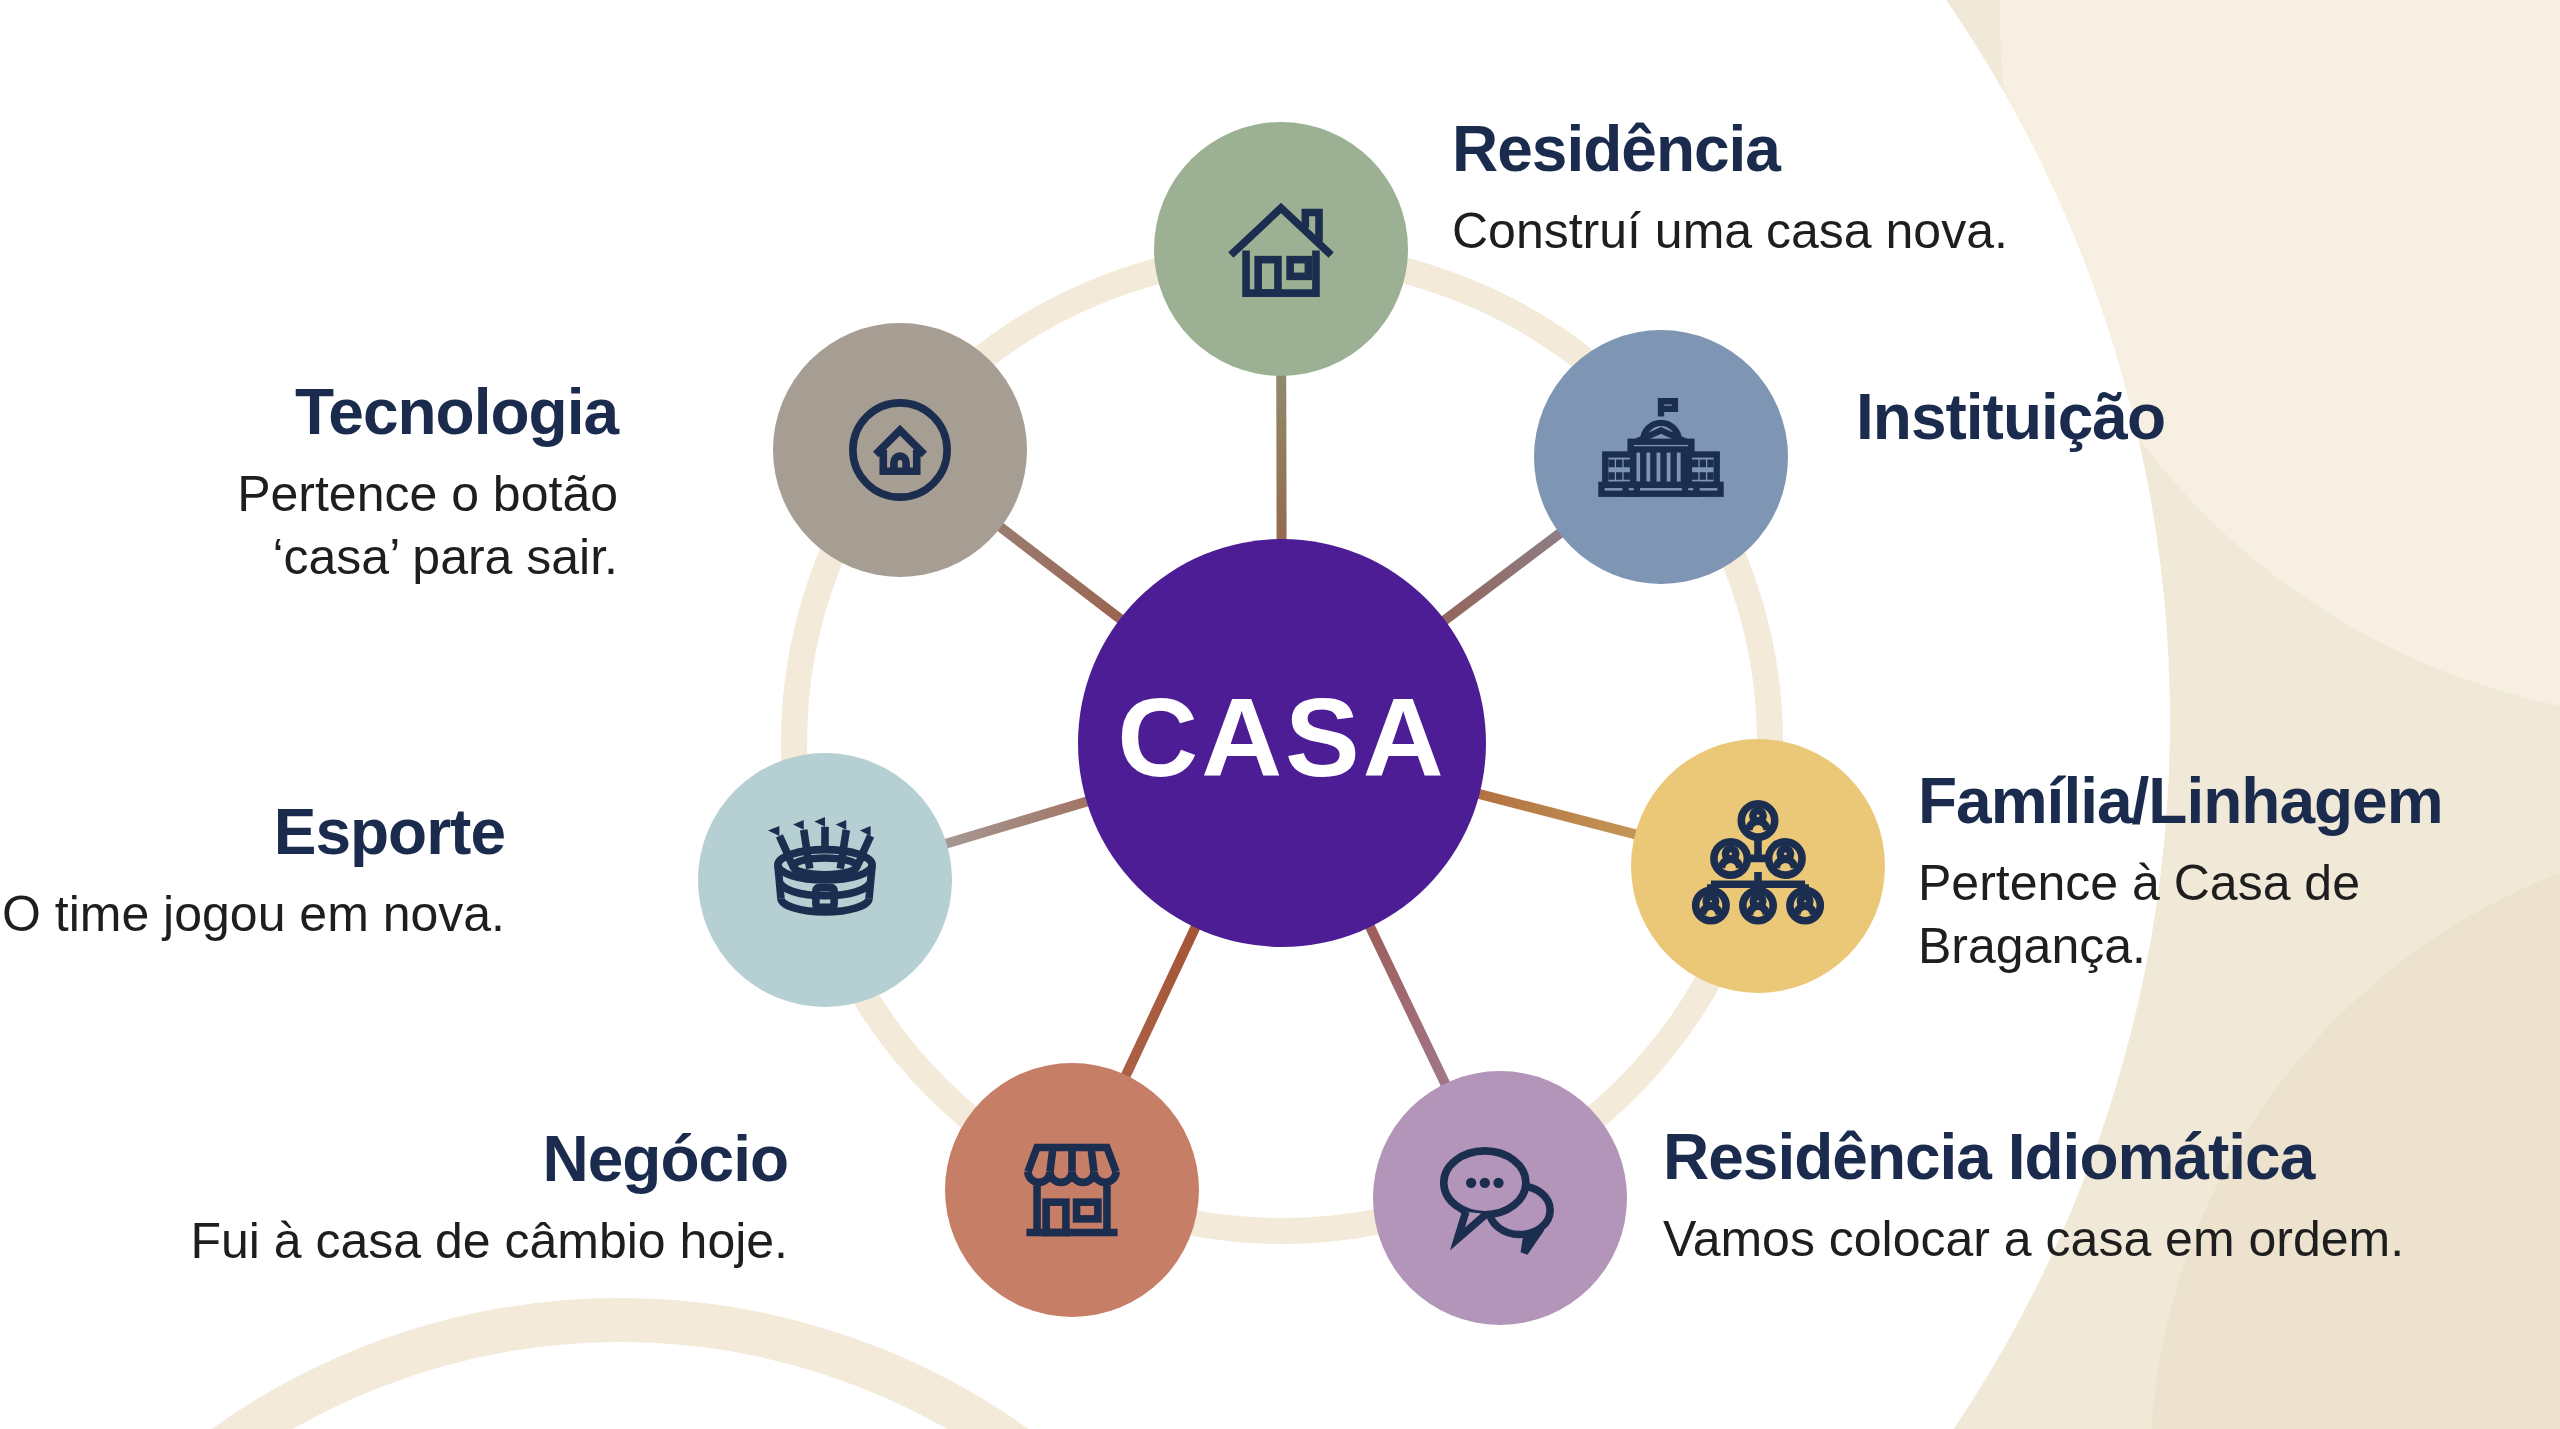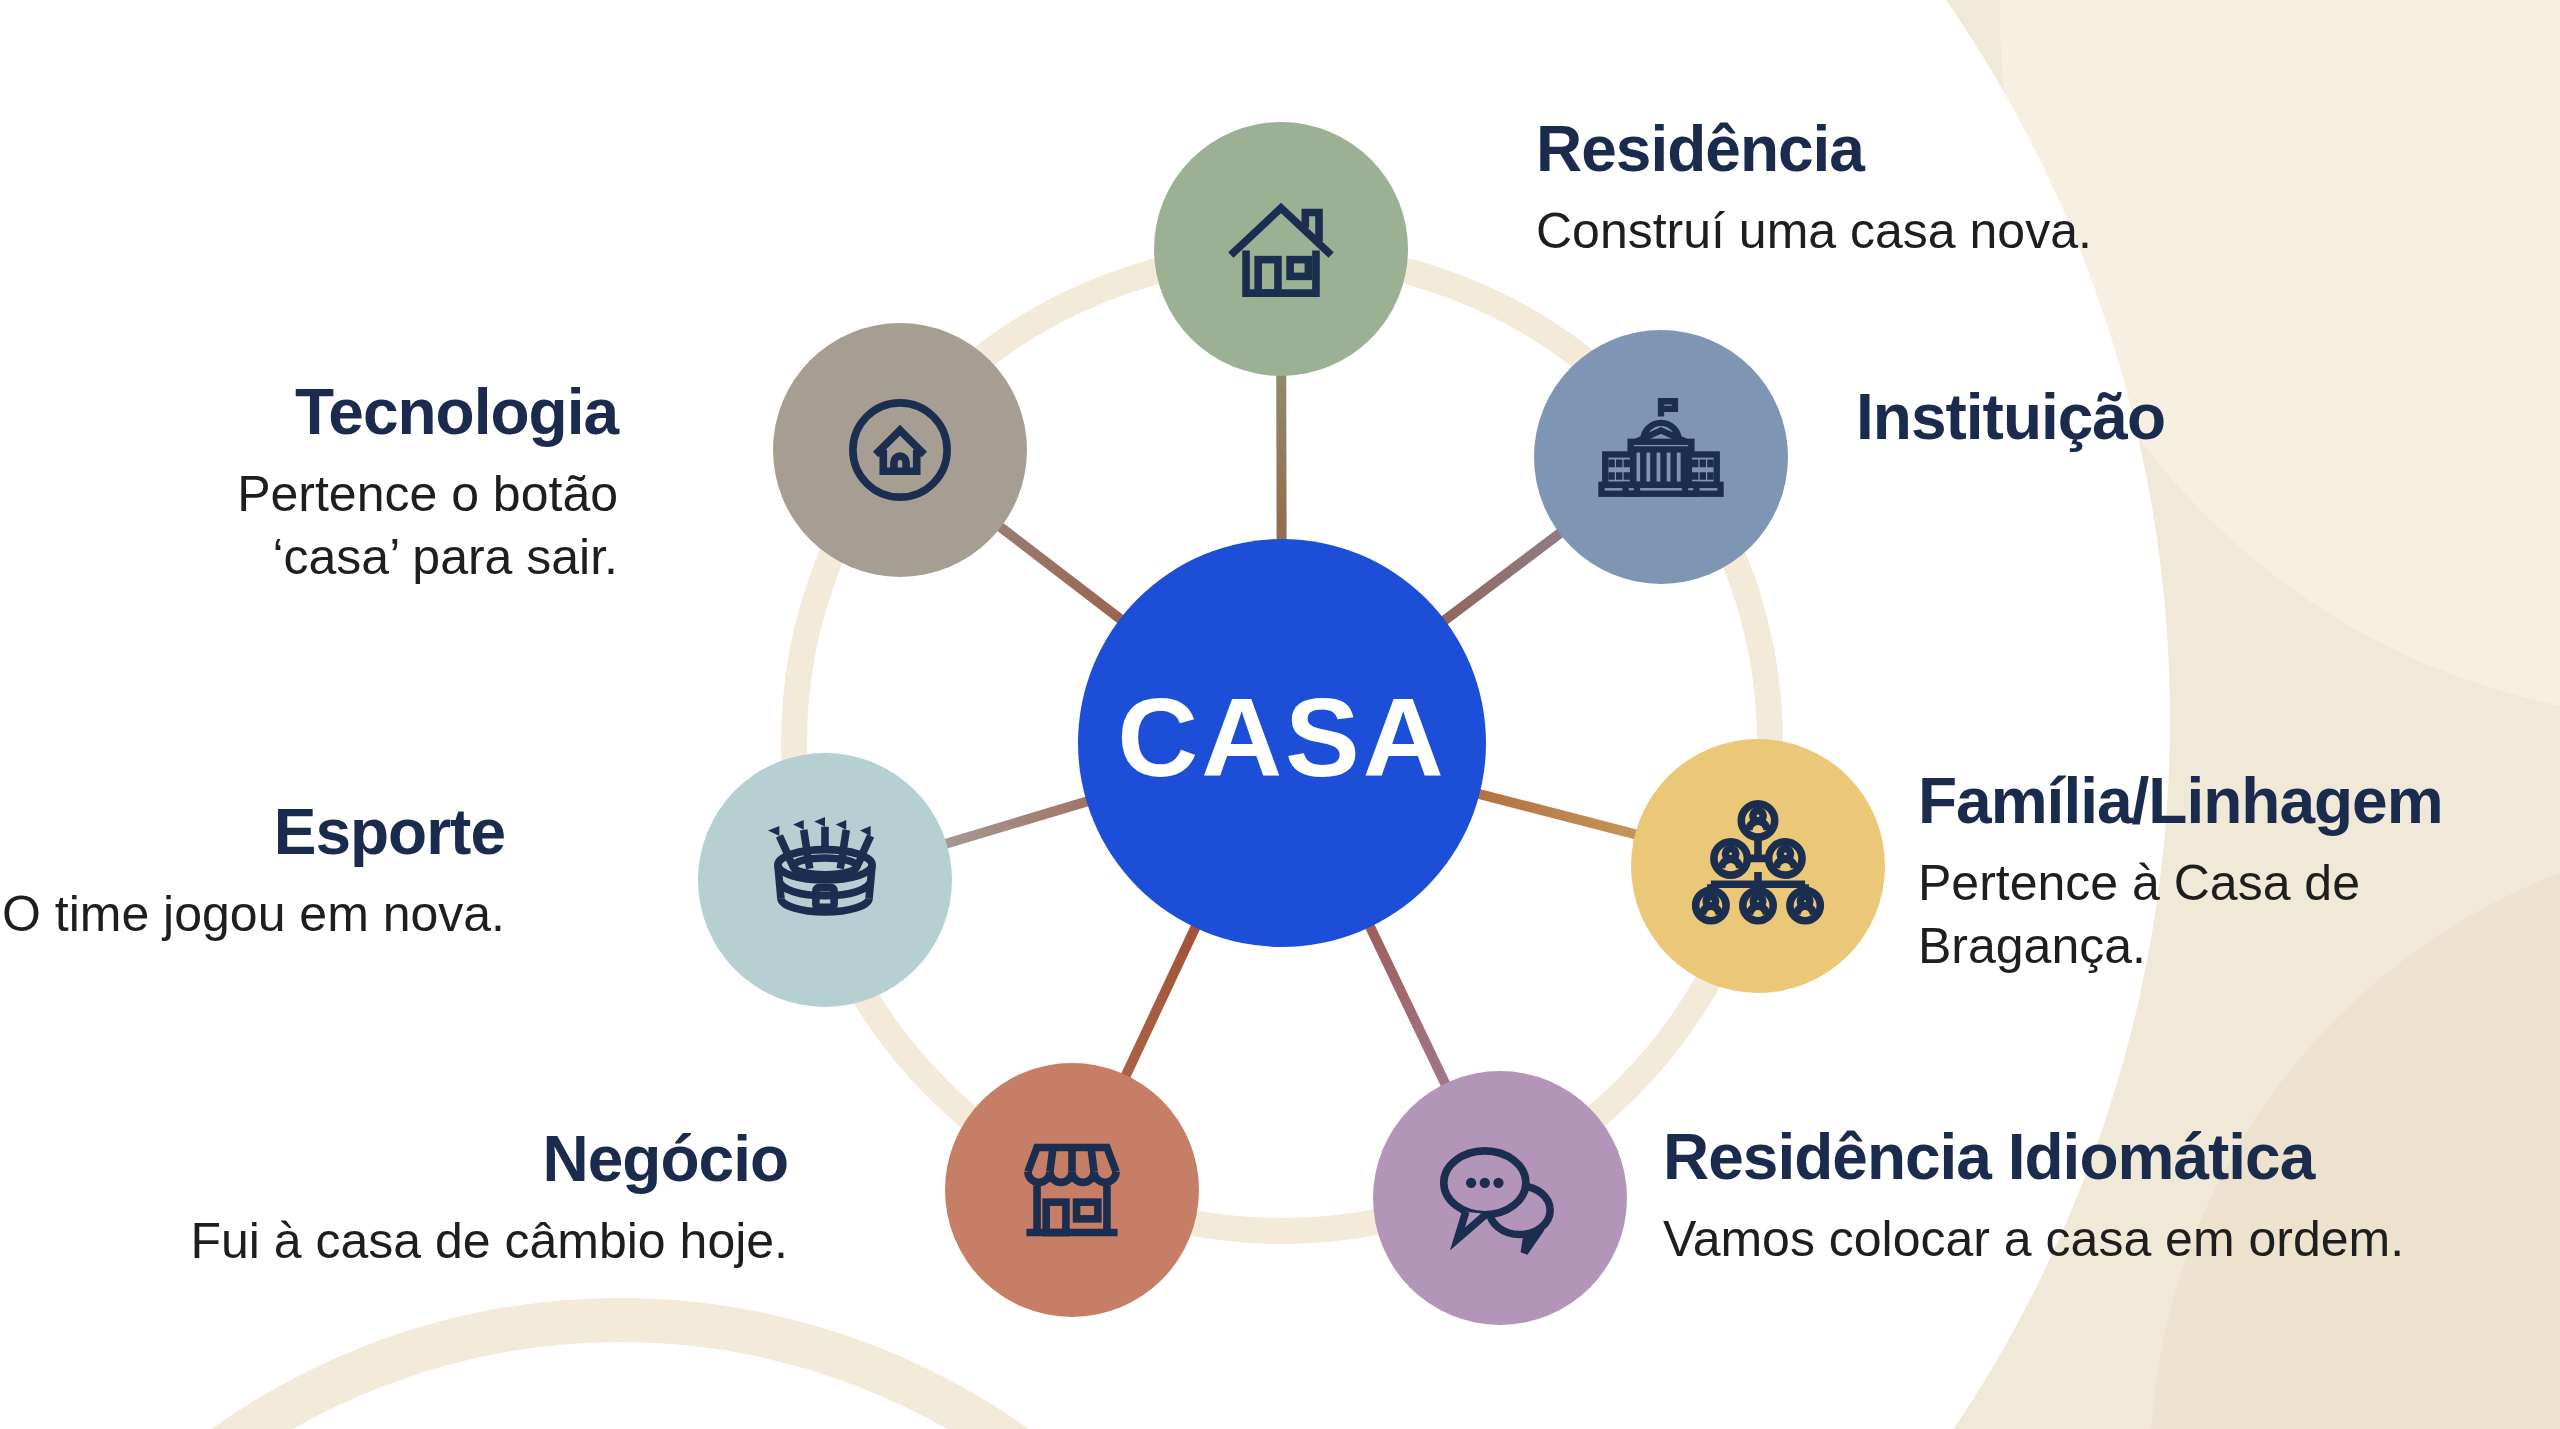--- a/index.html
+++ b/index.html
@@ -44,21 +44,21 @@
   .node-text.right{text-align:right;}
   .heading{
     font-size:64px;font-weight:bold;line-height:1.16;
     letter-spacing:-1px;color:var(--heading,#1a2b4d);
     white-space:nowrap;
   }
   .sentence{
     margin-top:14px;font-size:50px;line-height:1.25;
     color:var(--sentence,#1e1e1e);white-space:nowrap;
   }
-  #text-residencia{left:1536px;top:112px;}
+  #text-residencia{left:1452px;top:112px;}
   #text-instituicao{left:1856px;top:380px;}
   #text-familia{left:1918px;top:764px;}
   #text-expressao{left:1663px;top:1120px;}
   #text-negocio{right:1772px;top:1122px;}
   #text-esporte{right:2055px;top:795px;}
   #text-tecnologia{right:1942px;top:375px;}
 </style>
 </head>
 <body>
 
@@ -222,21 +222,21 @@
 
   <div class="node-circle" id="node-circle-tecnologia" style="background-color: rgb(166, 157, 147); --c: #a69d93;">
     <svg viewBox="0 0 100 100">
       <circle class="icon-stroke" cx="50" cy="50" r="31"></circle>
       <path class="icon-stroke" d="M34 53 L50 37 L66 53"></path>
       <path class="icon-stroke" d="M39 50 V64 H61 V50"></path>
       <path class="icon-stroke" d="M46 64 V58 a4 4 0 0 1 8 0 V64"></path>
     </svg>
   </div>
 
-  <div id="center-node" style="background-color: #1d4ed8; --c: #9e4527;">
+  <div id="center-node" style="background-color: #4c1d95; --c: #9e4527;">
     <div id="center-label" style="color: rgb(255, 255, 255);">CASA</div>
   </div>
 
   <div class="node-text" id="text-residencia">
     <div class="heading">Residência</div>
     <div class="sentence">
       <div>Construí uma casa nova.</div>
       <div></div>
     </div>
   </div>

